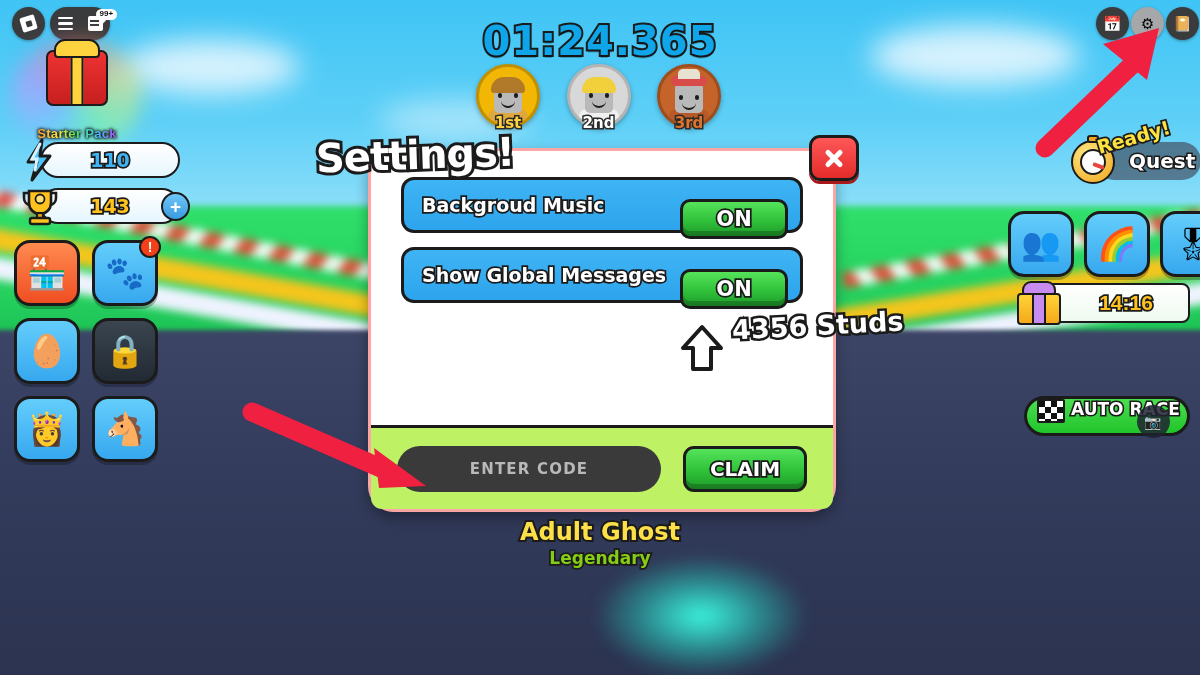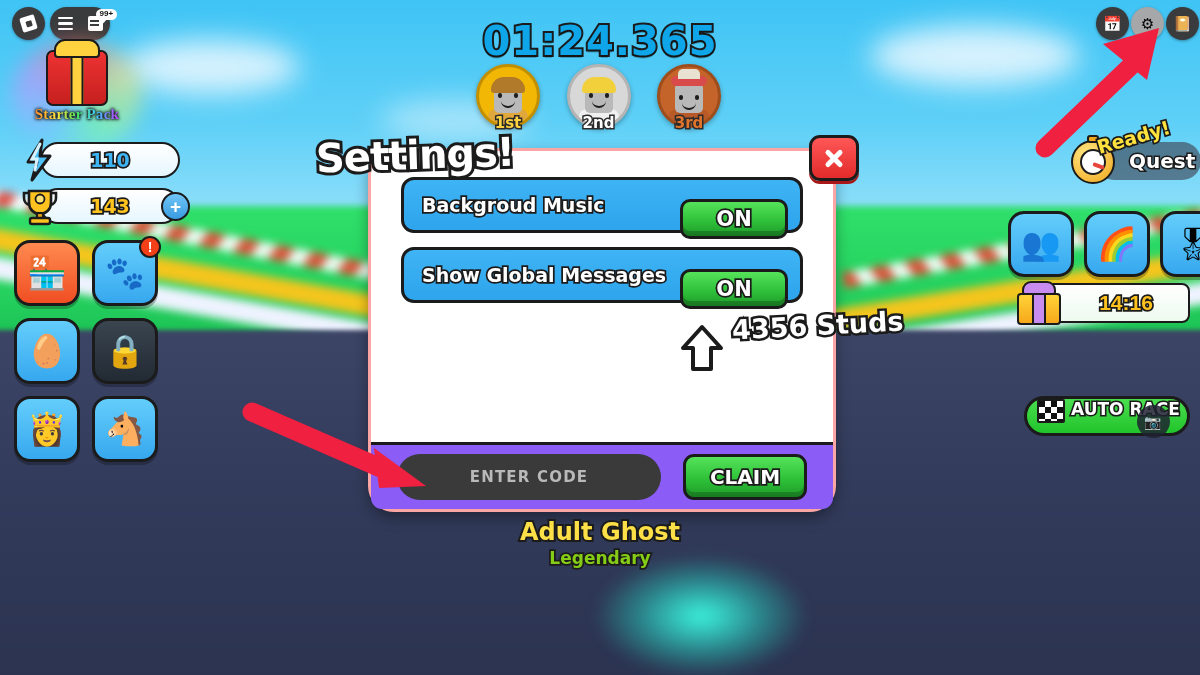--- a/index.html
+++ b/index.html
@@ -181,22 +181,22 @@
     box-shadow:inset 0 -5px 0 rgba(0,0,0,.22);
     margin-top:28px;
   }
   .toggle-btn span{
     font-size:21px; font-weight:bold; color:#fff;
     font-family:"DejaVu Sans", sans-serif;
     -webkit-text-stroke:3.5px #1b1b1b; paint-order:stroke fill;
   }
 
   .panel-footer{
-    position:absolute; left:0; right:0; bottom:0; height:67px;
-    background:#8b5cf6; border-top:3px solid #1b1b1b;
+    position:absolute; left:0; right:0; bottom:0; height:84px;
+    background:#bef264; border-top:3px solid #1b1b1b;
     border-radius:0 0 11px 11px;
     display:flex; align-items:center; gap:22px; padding:0 26px;
   }
   #enter-code{
     flex:1; height:46px; background:#3a3a3a; border-radius:23px;
     display:flex; align-items:center; justify-content:center;
     font-size:15px; font-weight:bold; letter-spacing:1.2px; color:#b9b9b9;
     font-family:"DejaVu Sans", sans-serif;
   }
   #claim-button{
@@ -242,22 +242,22 @@
   .pack-gift .vrib{
     position:absolute; left:50%; top:0; transform:translateX(-50%);
     width:13px; height:100%; background:#ffd23f; border-left:2px solid #1b1b1b; border-right:2px solid #1b1b1b;
   }
   .pack-gift .bow{
     position:absolute; left:50%; top:-13px; transform:translateX(-50%);
     width:46px; height:19px; background:#ffd23f;
     border:2.5px solid #1b1b1b; border-radius:11px 11px 4px 4px;
   }
   #starter-pack-label{
-    position:relative; margin-top:0; font-size:15px; font-weight:bold;
-    font-family:Liberation Serif, serif; letter-spacing:.3px;
+    position:relative; margin-top:20px; font-size:13px; font-weight:bold;
+    font-family:Liberation Sans, sans-serif; letter-spacing:.3px;
     background:linear-gradient(90deg,#ff3d3d,#ff9a2e,#ffe23d,#49e55f,#3fc6ff,#b14dff,#ff3d85);
     -webkit-background-clip:text; background-clip:text; color:transparent;
     filter:drop-shadow(0 0 1.4px #111) drop-shadow(0 0 1.4px #111);
   }
 
   .stat-bar{ position:absolute; left:18px; height:36px; }
   .stat-track{
     position:absolute; left:22px; top:0; width:140px; height:36px;
     background:linear-gradient(180deg,#fff 0%,#e6f6fe 100%);
     border:2.5px solid #1b1b1b; border-radius:18px;

